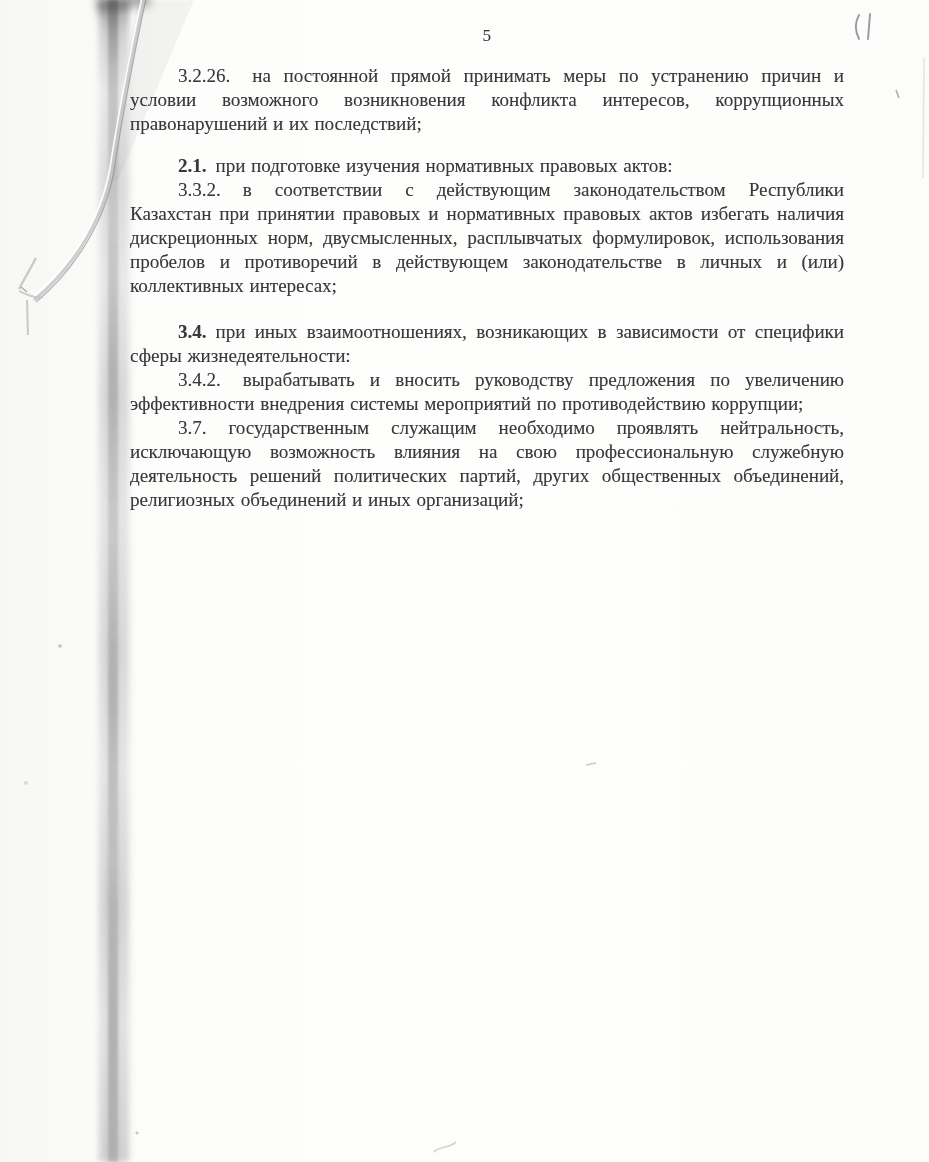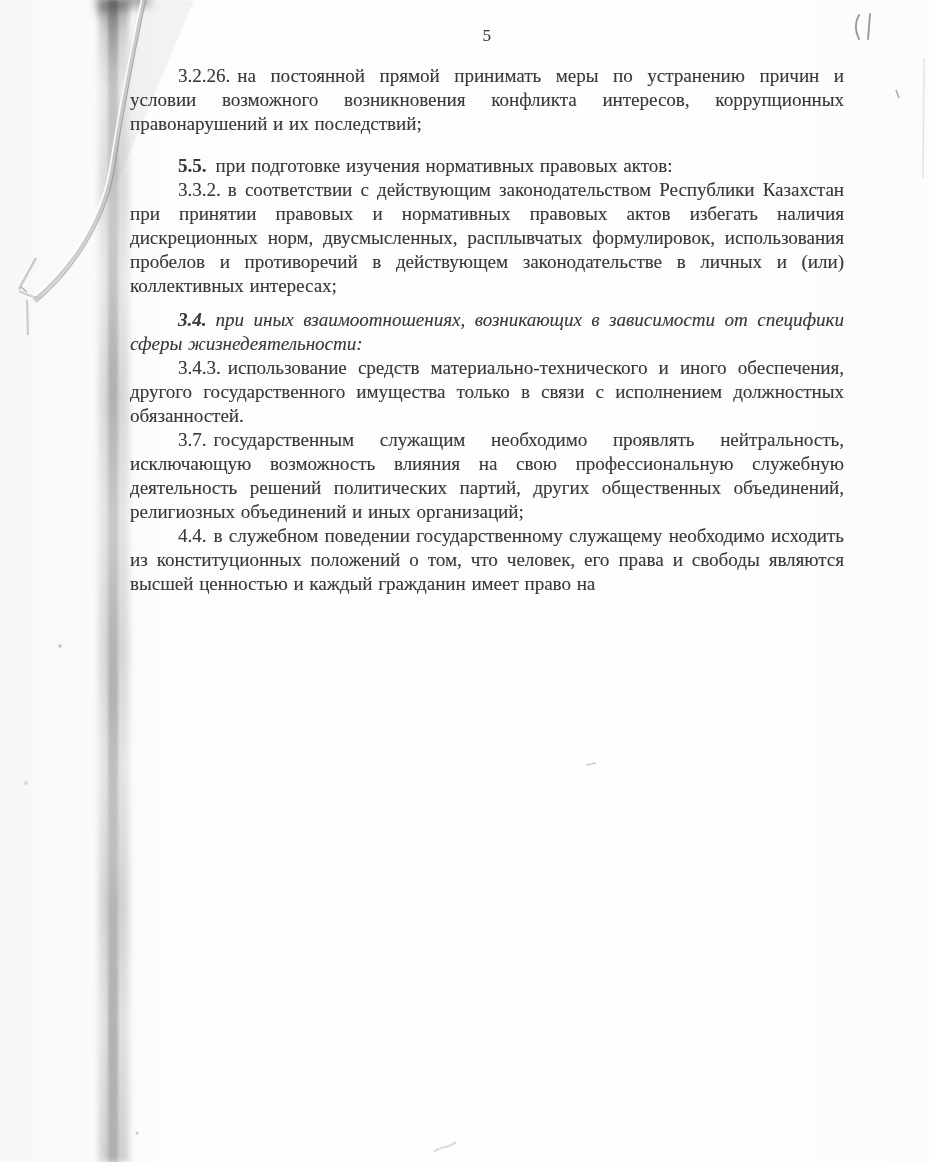--- a/index.html
+++ b/index.html
@@ -62,23 +62,23 @@
   }
   .doc-body {
     position: absolute; left: 130px; top: 64px; width: 714px;
     font-size: 19px; line-height: 24px;
     text-align: justify; text-justify: inter-word;
     word-spacing: 1px;
     text-shadow: .3px .3px .45px rgba(70,70,70,.35);
   }
   .para { text-indent: 48px; }
   .gap-sm { margin-top: 18px; }
-  .gap-md { margin-top: 10px; font-style: italic; }
+  .gap-md { margin-top: 22px; }
   .gap-md2 { margin-top: 24px; }
-  .num { margin-right: 7px; }
+  .num { margin-right: 22px; }
   .bnum { font-weight: bold; margin-right: 9px; }
 </style>
 </head>
 <body>
 
 <div class="page">
 
   <div class="smudge-band"></div>
   <div class="smudge-core"></div>
   <div class="corner-shadow"></div>
@@ -109,33 +109,32 @@
     <path d="M7,3 C3,10 3,19 7,27" stroke="#959ba3" stroke-width="1.9" fill="none" stroke-linecap="round"></path>
     <path d="M18,2 L16,27" stroke="#959ba3" stroke-width="1.9" fill="none" stroke-linecap="round"></path>
   </svg>
 
   <div class="page-number">5</div>
 
   <div class="doc-body">
 
     <p class="para"><span class="num">3.2.26.</span><span>на постоянной прямой принимать меры по устранению причин и условии возможного возникновения конфликта интересов, коррупционных правонарушений и их последствий;</span></p>
 
-    <p class="para gap-sm"><span class="bnum">5.5.</span><span>при подготовке изучения нормативных правовых актов:</span></p>
+    <p class="para gap-sm"><span class="bnum">2.1.</span><span>при подготовке изучения нормативных правовых актов:</span></p>
 
 
     <p class="para"><span class="num">3.3.2.</span><span>в соответствии с действующим законодательством Республики Казахстан при принятии правовых и нормативных правовых актов избегать наличия дискреционных норм, двусмысленных, расплывчатых формулировок, использования пробелов и противоречий в действующем законодательстве в личных и (или) коллективных интересах;</span></p>
 
 
     <p class="para gap-md"><span class="bnum">3.4.</span><span>при иных взаимоотношениях, возникающих в зависимости от специфики сферы жизнедеятельности:</span></p>
 
 
+    <p class="para"><span class="num">3.4.2.</span><span>вырабатывать и вносить руководству предложения по увеличению эффективности внедрения системы мероприятий по противодействию коррупции;</span></p>
 
-    <p class="para"><span class="num">3.4.3.</span><span>использование средств материально-технического и иного обеспечения, другого государственного имущества только в связи с исполнением должностных обязанностей.</span></p>
 
 
     <p class="para"><span class="num">3.7.</span><span>государственным служащим необходимо проявлять нейтральность, исключающую возможность влияния на свою профессиональную служебную деятельность решений политических партий, других общественных объединений, религиозных объединений и иных организаций;</span></p>
 
 
 
-    <p class="para"><span class="num">4.4.</span><span>в служебном поведении государственному служащему необходимо исходить из конституционных положений о том, что человек, его права и свободы являются высшей ценностью и каждый гражданин имеет право на</span></p>
 
   </div>
 </div>
 
 </body></html>

